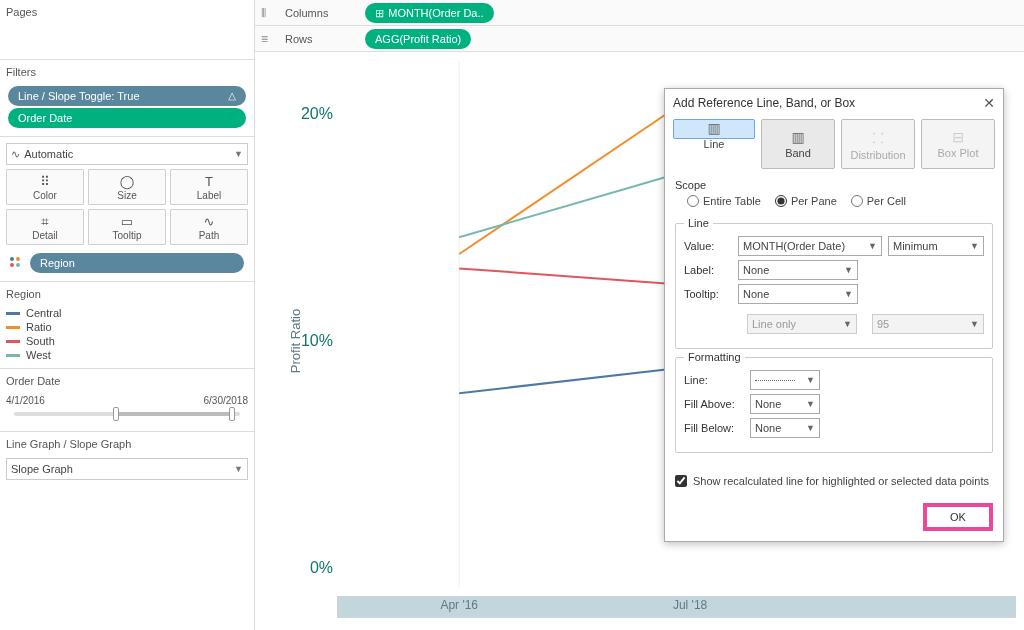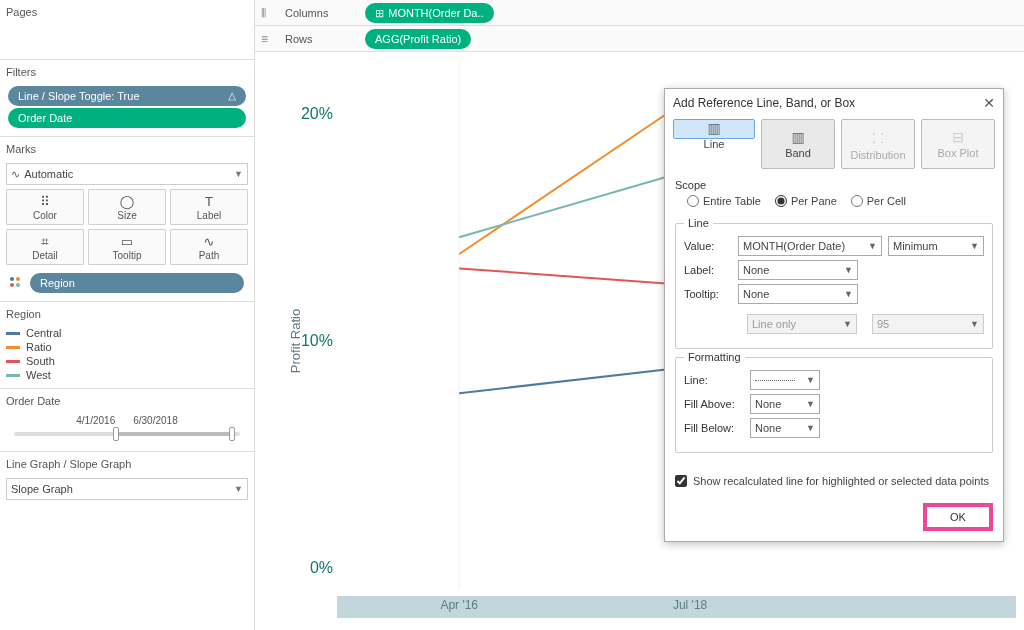--- a/index.html
+++ b/index.html
@@ -25,21 +25,21 @@
   .mark-card .ic { font-size: 13px; color: #555; height: 16px; }
   .mark-card .lb { font-size: 10px; color: #555; }
 
   .region-pill-row { display:flex; align-items:center; gap:6px; margin-top:6px; padding:0 2px; }
   .four-dots { width:14px; text-align:center; }
 
   .legend-row { display:flex; align-items:center; gap:6px; padding:1px 0; font-size:11px; color:#444; }
   .swatch { width:14px; height:3px; }
 
   .range { position:relative; height:30px; margin-top:2px; }
-  .range .vals { display:flex; justify-content:center; font-size:10px; color:#555;gap:18px; }
+  .range .vals { display:flex; justify-content:space-between; font-size:10px; color:#555;gap:18px; }
   .range .track { position:relative; height:4px; background:#ddd; margin:6px 8px 0; border-radius:2px; }
   .range .fill { position:absolute; left:45%; right:4%; top:0; height:4px; background:#bbb; }
   .range .knob { position:absolute; top:-5px; width:6px; height:14px; background:#fff; border:1px solid #999; border-radius:2px; }
 
   
   .shelf { position:absolute; left:255px; right:0; height:26px; border-bottom:1px solid #ddd; background:#fafafa; display:flex; align-items:center; padding:0 6px; gap:10px; }
   .shelf.cols { top:0; }
   .shelf.rows { top:26px; }
   .shelf .ic { width:14px; color:#888; font-size:12px; }
   .shelf .lbl { width:68px; color:#555; }
@@ -101,21 +101,20 @@
           <span>Line / Slope Toggle: True</span>
           <span class="glyph">△</span>
         </div>
         <div class="pill full teal">
           <span>Order Date</span>
         </div>
       </div>
   </div>
 
   <div class="panel">
-    <div class="panel-hdr">Marks</div>
     <div class="dropdown-row">
       <span class="mk">∿</span>
       <span>Automatic</span>
       <span class="caret">▼</span>
     </div>
     <div class="marks-grid" id="marks-grid">
         <div class="mark-card">
           <div class="ic">⠿</div>
           <div class="lb">Color</div>
         </div>

